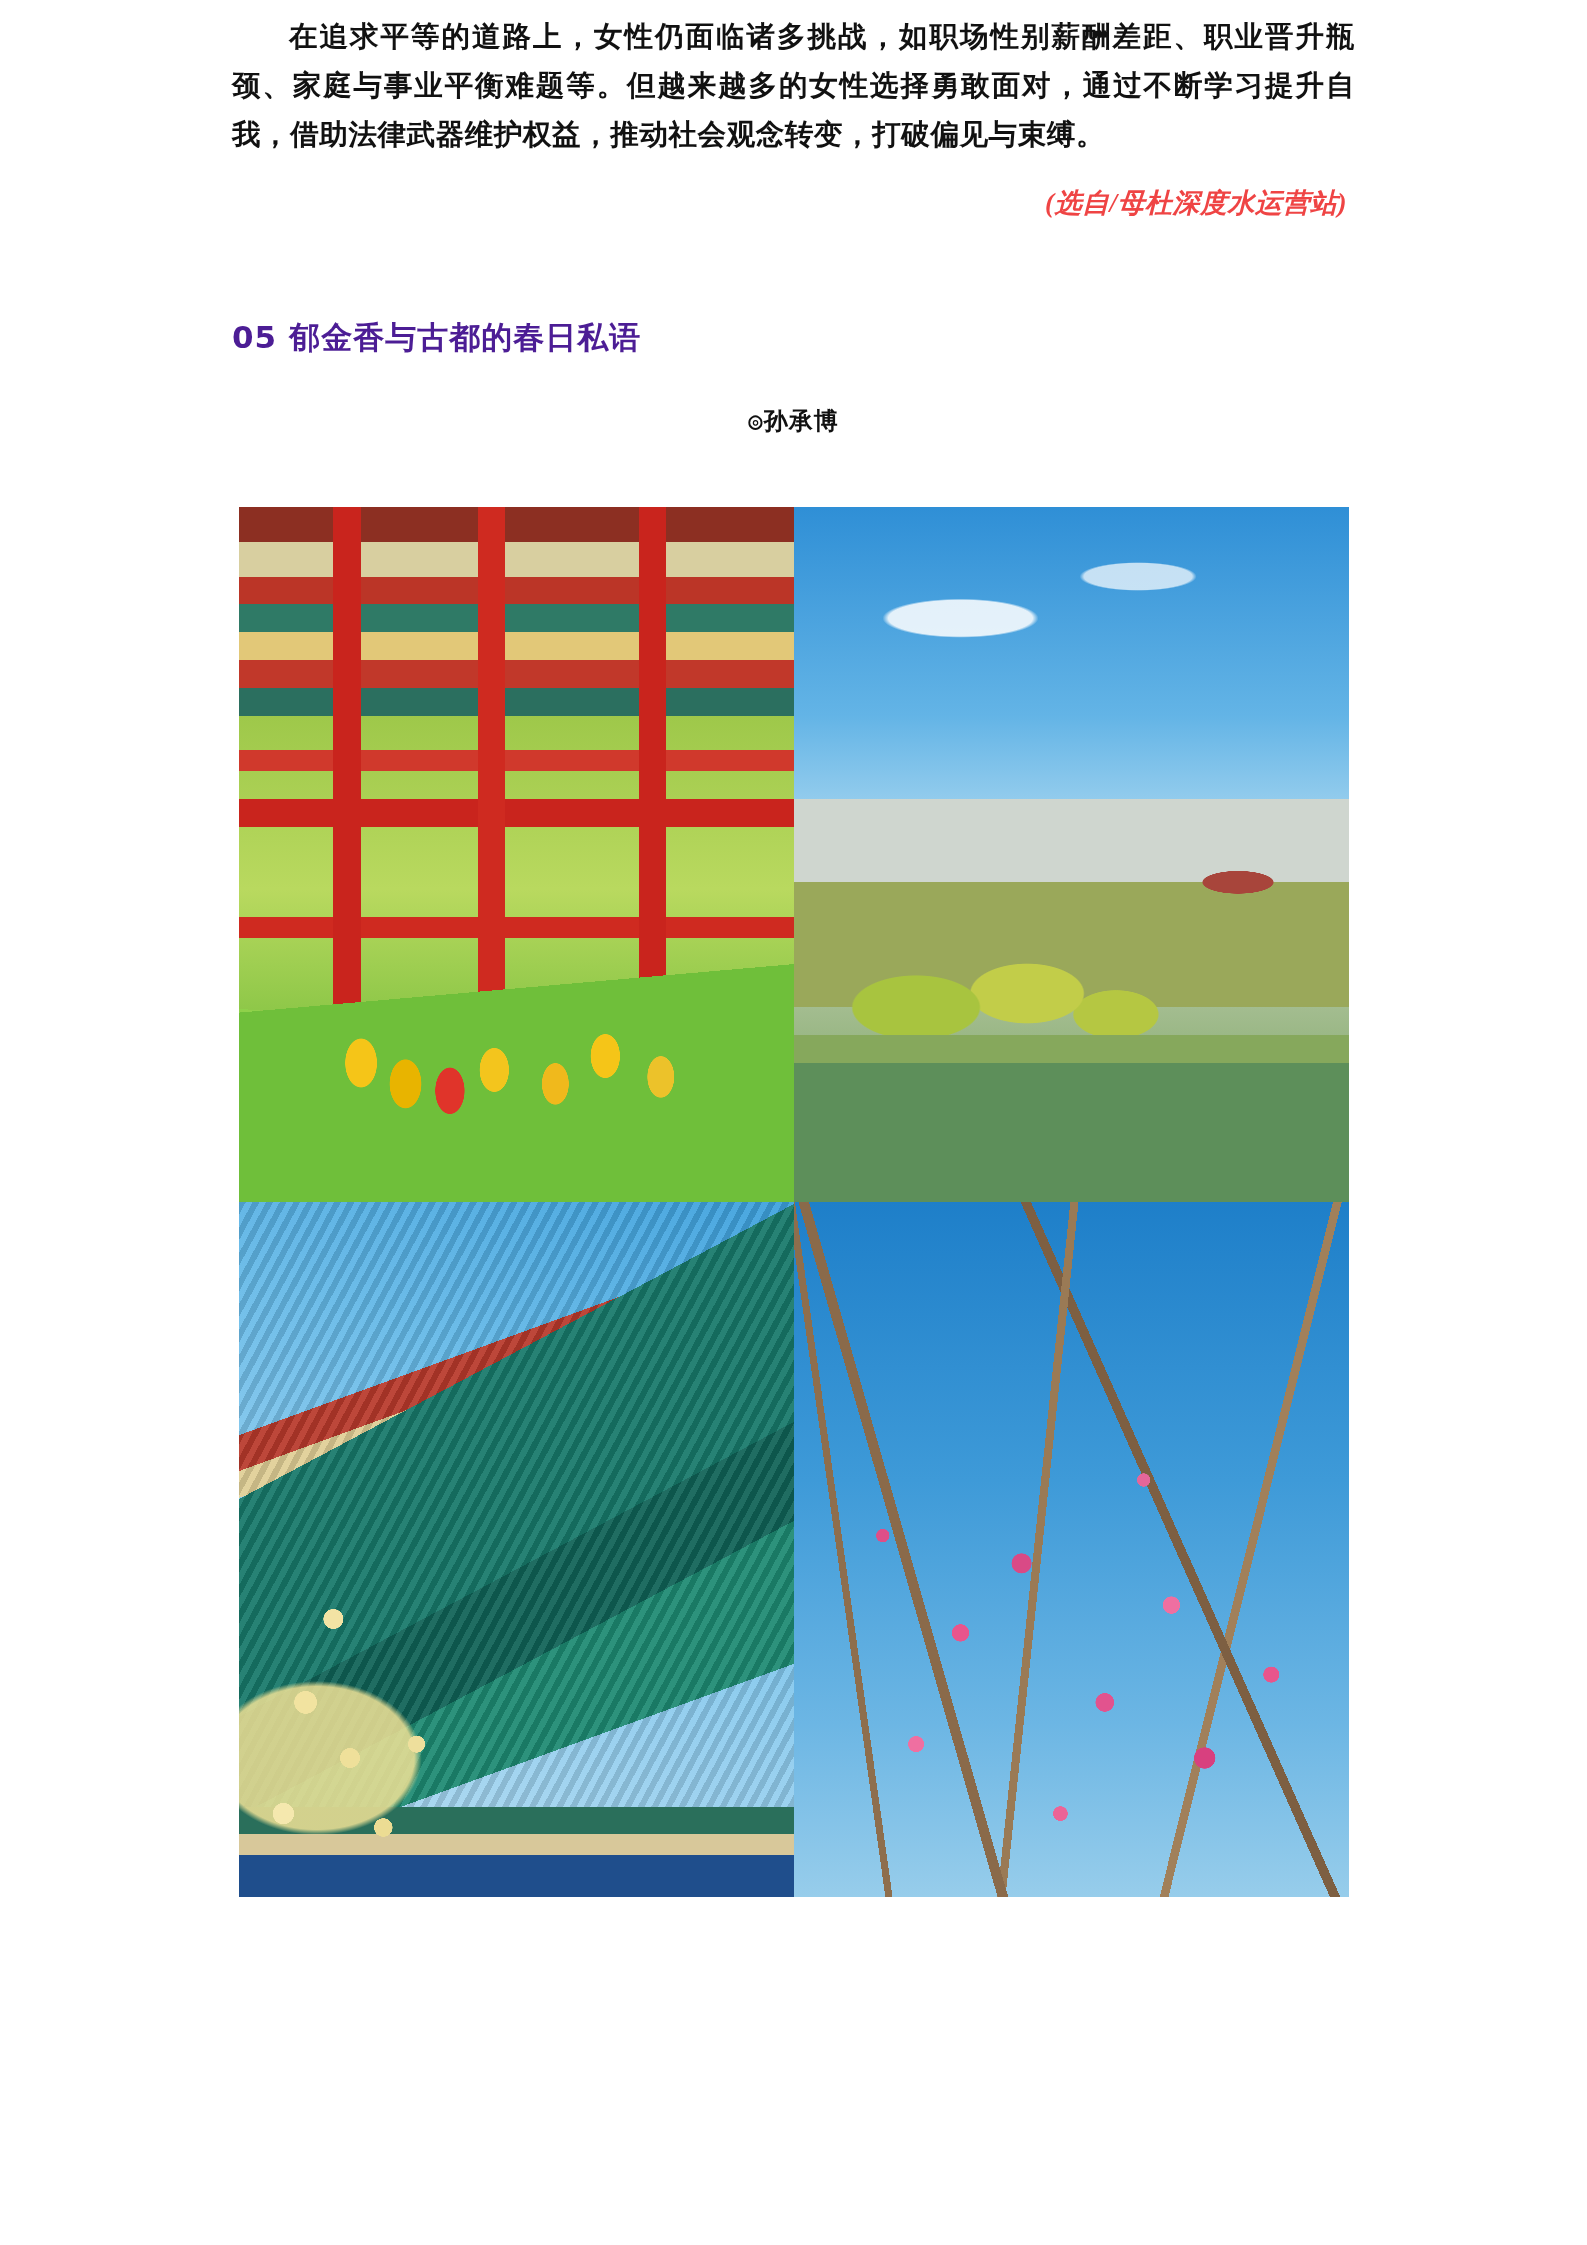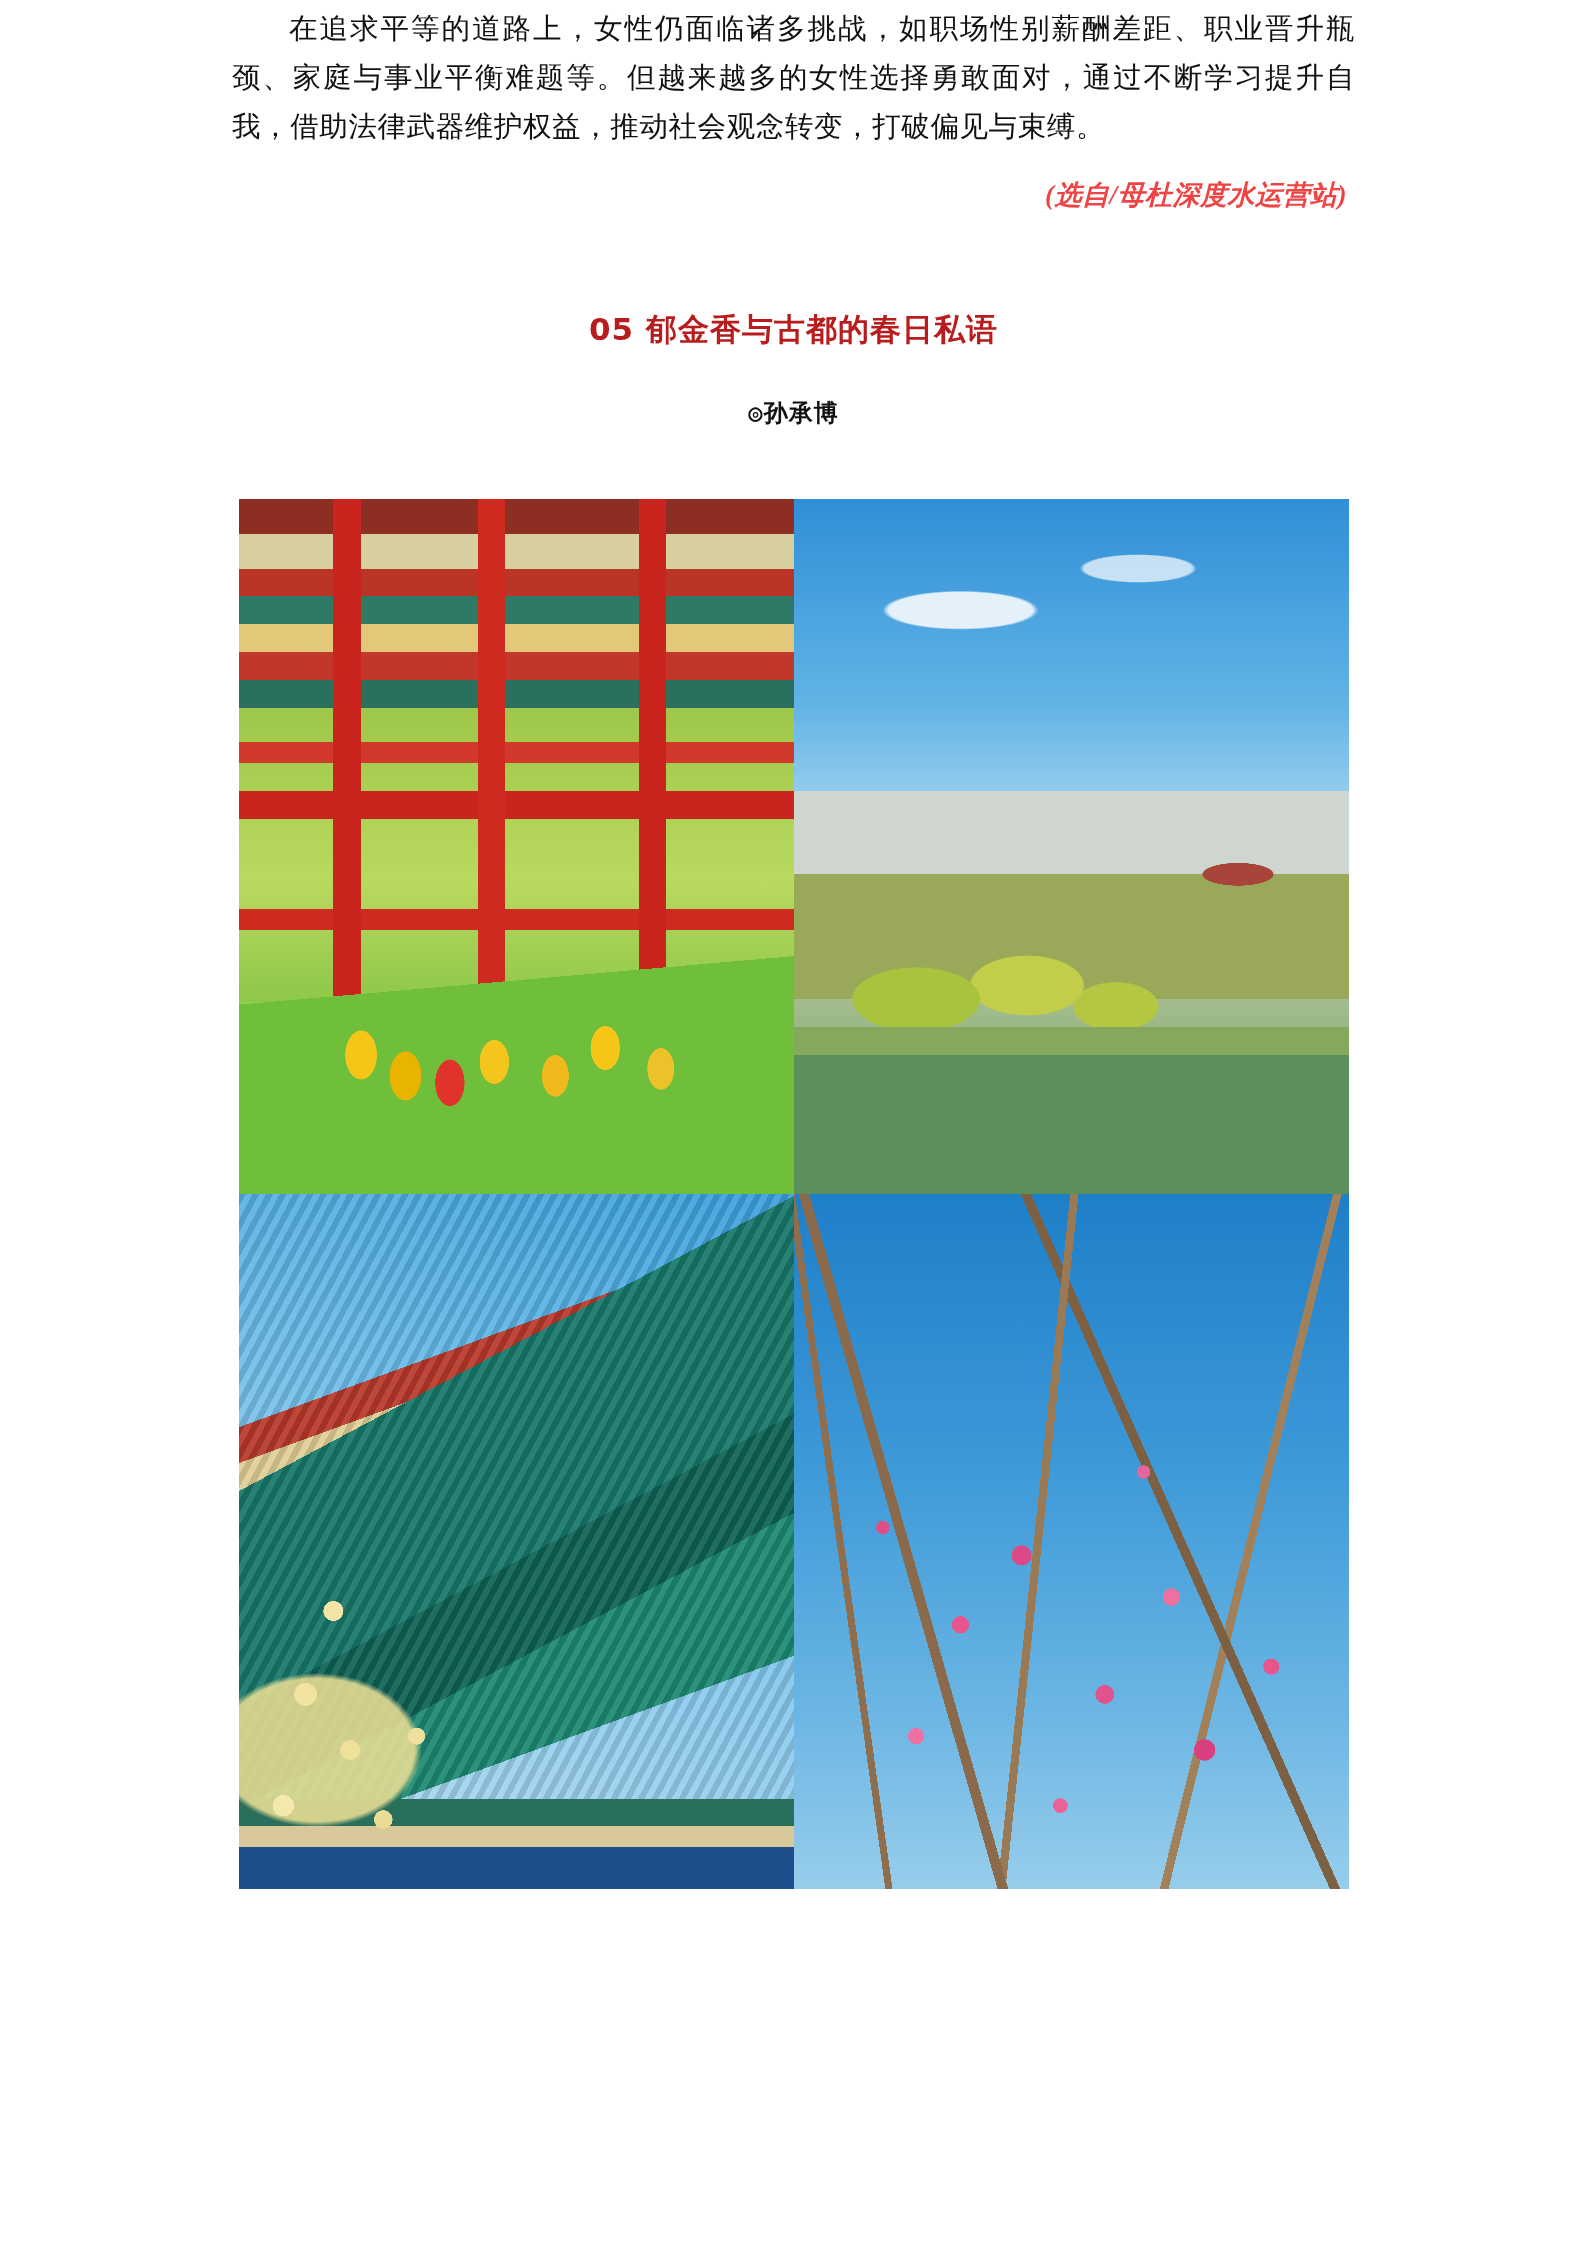--- a/index.html
+++ b/index.html
@@ -26,35 +26,36 @@
     font-family: "Liberation Serif", serif;
     font-size: 28.5px;
     line-height: 1.72;
     text-align: justify;
     text-indent: 2em;
     letter-spacing: 0.6px;
     margin: 0 0 14px 0;
     color: #111111;
   }
   .p-first {
-    padding-top: 4px;
+    padding-top: 12px;
+    font-weight: bold;
   }
   .attribution {
     text-align: right;
     font-style: italic;
     font-weight: bold;
     font-size: 27px;
     letter-spacing: 0.5px;
     margin: 26px 0 0 0;
     padding-right: 8px;
     color: #ef4444;
   }
   .section-heading {
-    text-align: center;
-    color: #b91c1c;
+    text-align: left;
+    color: #4c1d95;
     font-family: "DejaVu Sans", sans-serif;
     font-weight: bold;
     font-size: 31px;
     letter-spacing: 1px;
     margin: 96px 0 0 0;
   }
   .section-heading .num {
     margin-right: 12px;
   }
   .byline {

